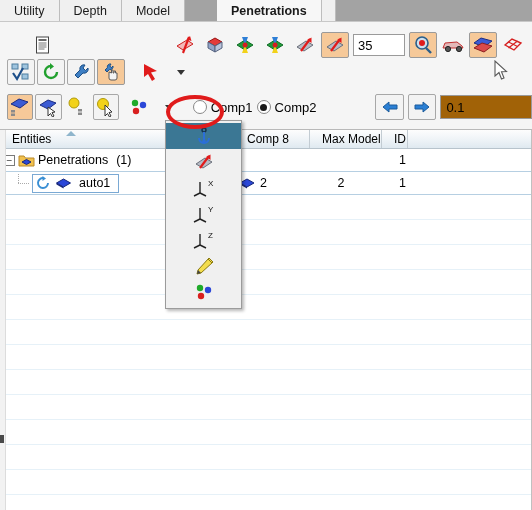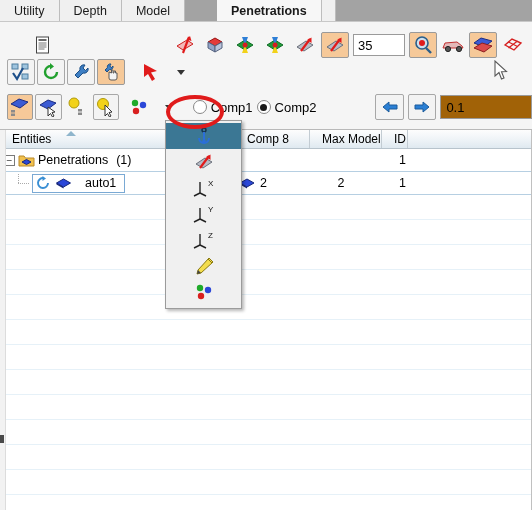--- a/index.html
+++ b/index.html
@@ -483,21 +483,21 @@
       <span class="dotline"></span>
       <span class="selbox">
         <svg width="15" height="14" viewBox="0 0 15 14">
           <path d="M12 7 A5 5 0 1 1 7.5 2" stroke="#3a8fd4" stroke-width="1.9" fill="none"></path>
           <polygon points="6.5,0 10,2.6 6.5,5" fill="#3a8fd4"></polygon>
         </svg>
         <svg width="17" height="12" viewBox="0 0 17 12">
           <polygon points="1.5,6 8.5,2 15.5,6 8.5,10" fill="#2b47d8" stroke="#16277a"></polygon>
           <polygon points="1.5,6 8.5,10 8.5,11.5 1.5,7.5" fill="#16277a"></polygon>
         </svg>
-        <span style="margin-left:9px">auto1</span>
+        <span style="margin-left:3px">auto1</span>
       </span>
     </div>
     <div class="td" style="width:55px"></div>
     <div class="td" style="width:75px;gap:5px">
       <svg width="16" height="12" viewBox="0 0 16 12">
         <polygon points="1,6 8,2 15,6 8,10" fill="#2b47d8" stroke="#16277a"></polygon>
         <polygon points="1,6 8,10 8,11.5 1,7.5" fill="#16277a"></polygon>
       </svg>
       <span>2</span>
     </div>

